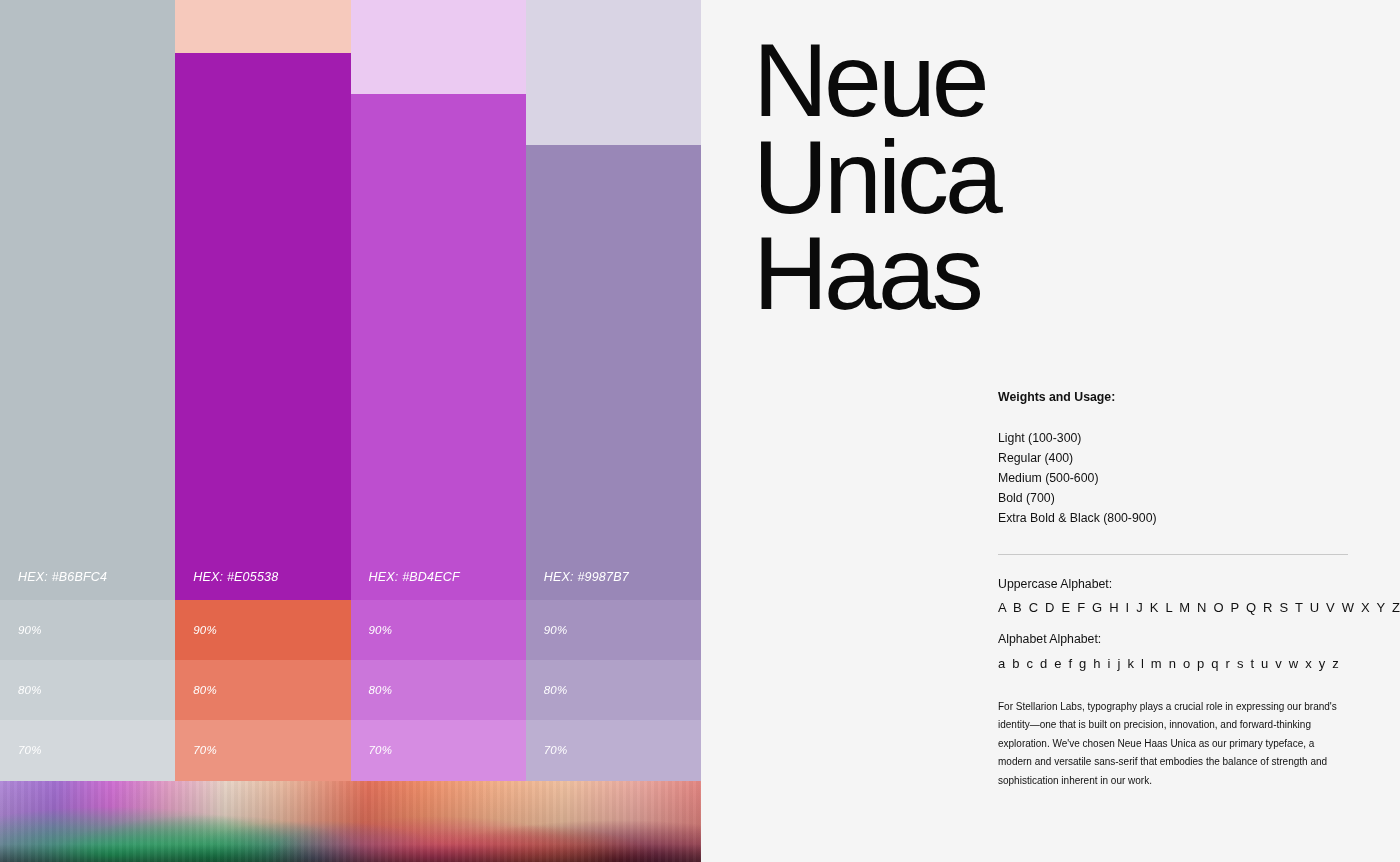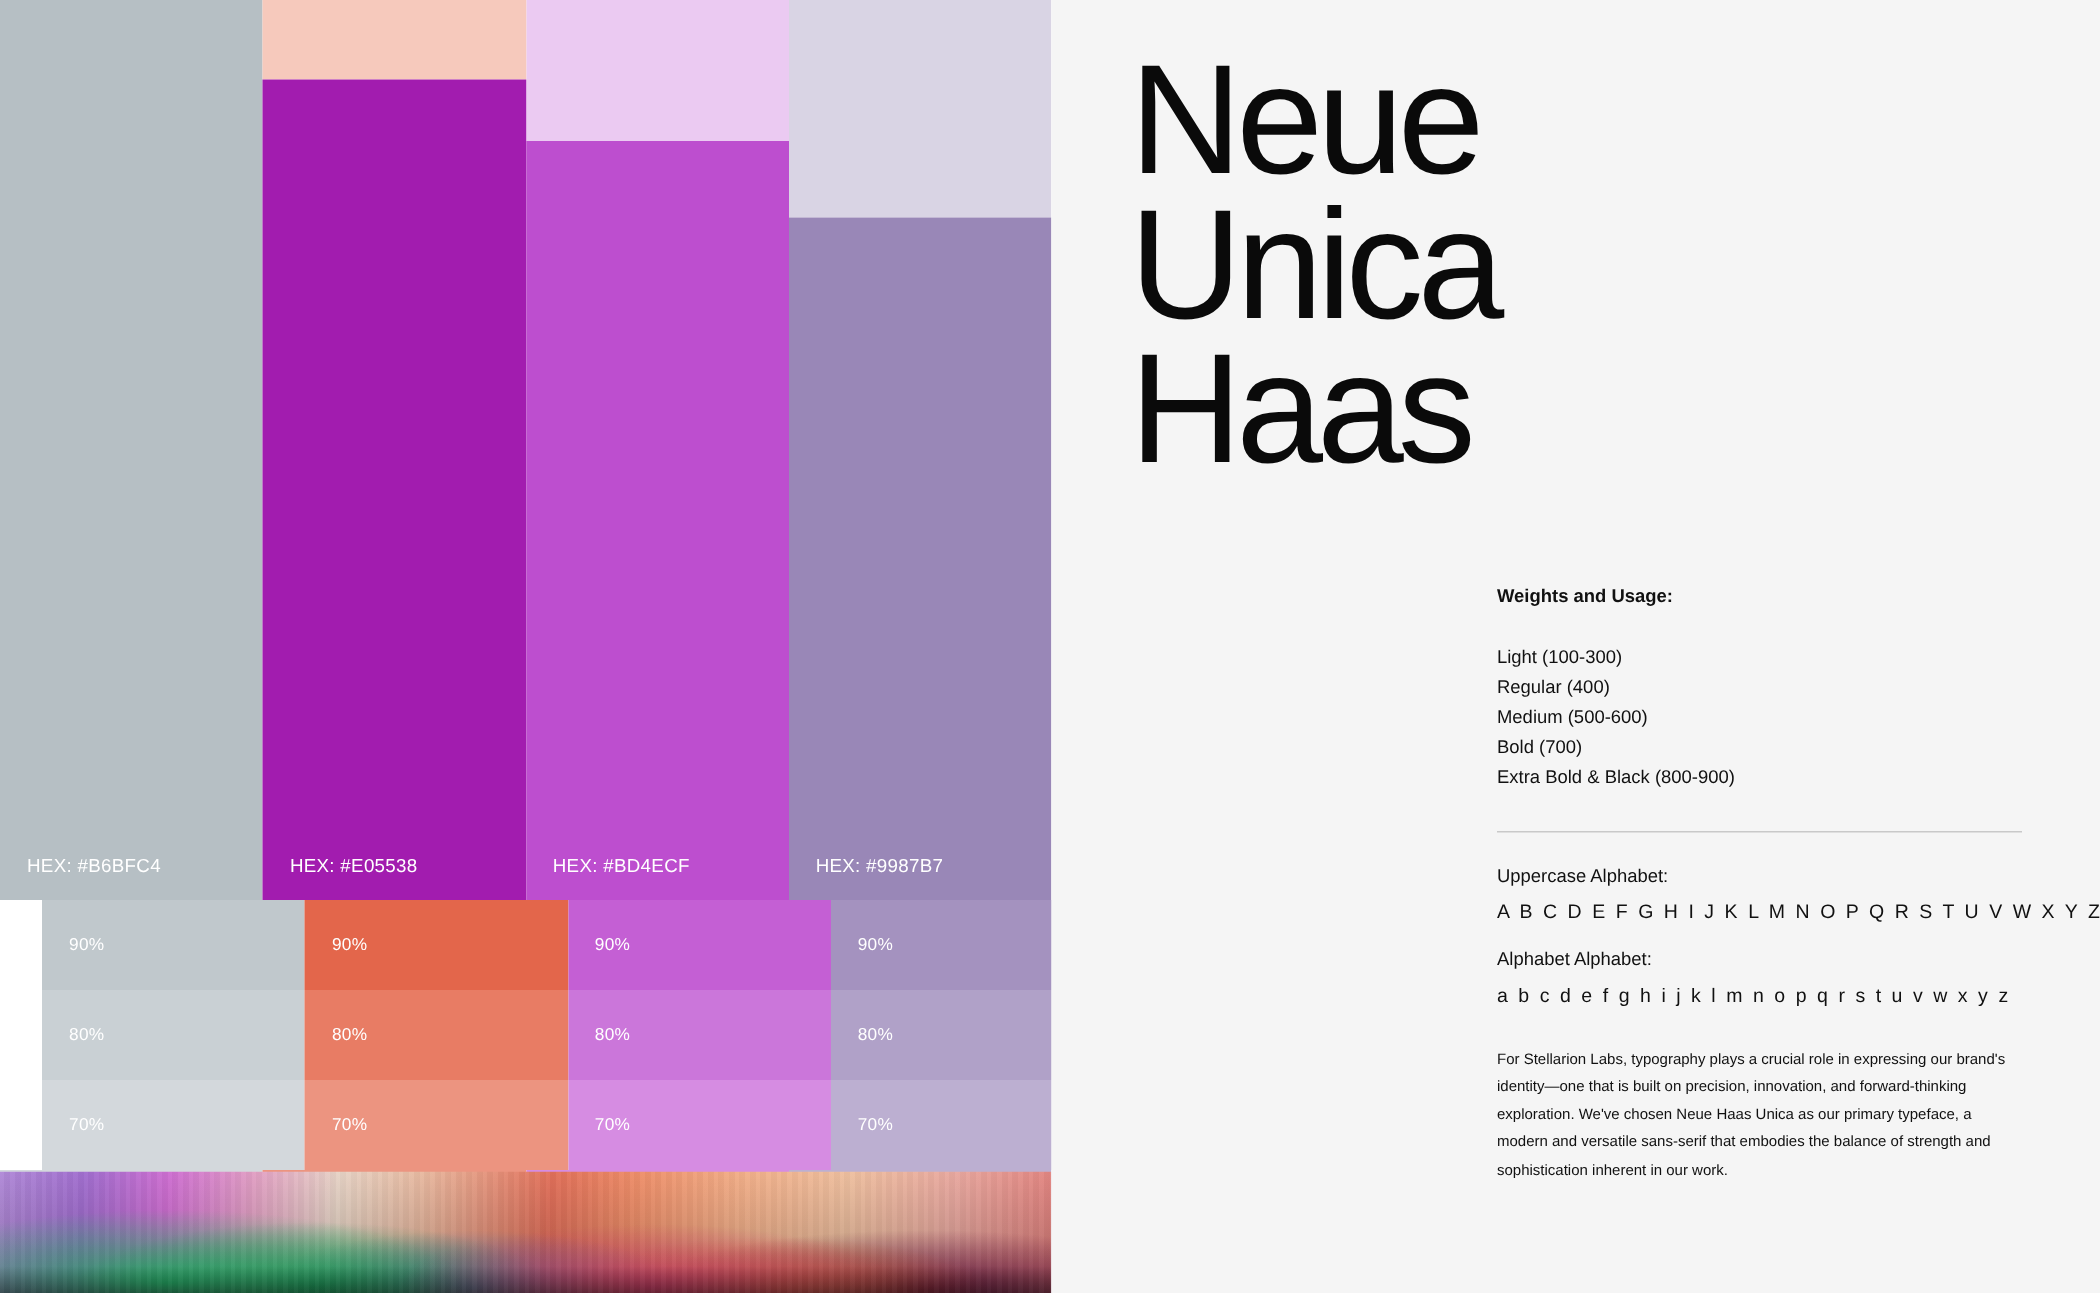--- a/index.html
+++ b/index.html
@@ -33,20 +33,21 @@
     position: absolute;
     inset: 0;
     display: flex;
   }
   .col {
     position: relative;
     flex: 1 1 0;
     height: 862px;
     display: flex;
     flex-direction: column;
+    font-style: italic;
   }
   
   .cap {
     width: 100%;
   }
   
   .main-block {
     position: relative;
     flex: 1 1 auto;
   }
@@ -56,21 +57,20 @@
     bottom: 16px;
     font-size: 12.5px;
     color: #ffffff;
     letter-spacing: .2px;
     white-space: nowrap;
   }
   .tint {
     position: relative;
     height: 60px;
     width: 100%;
-    margin-left: 28px;
   }
   .tint span {
     position: absolute;
     left: 18px;
     top: 50%;
     transform: translateY(-50%);
     font-size: 11.5px;
     color: #ffffff;
     letter-spacing: .2px;
   }

